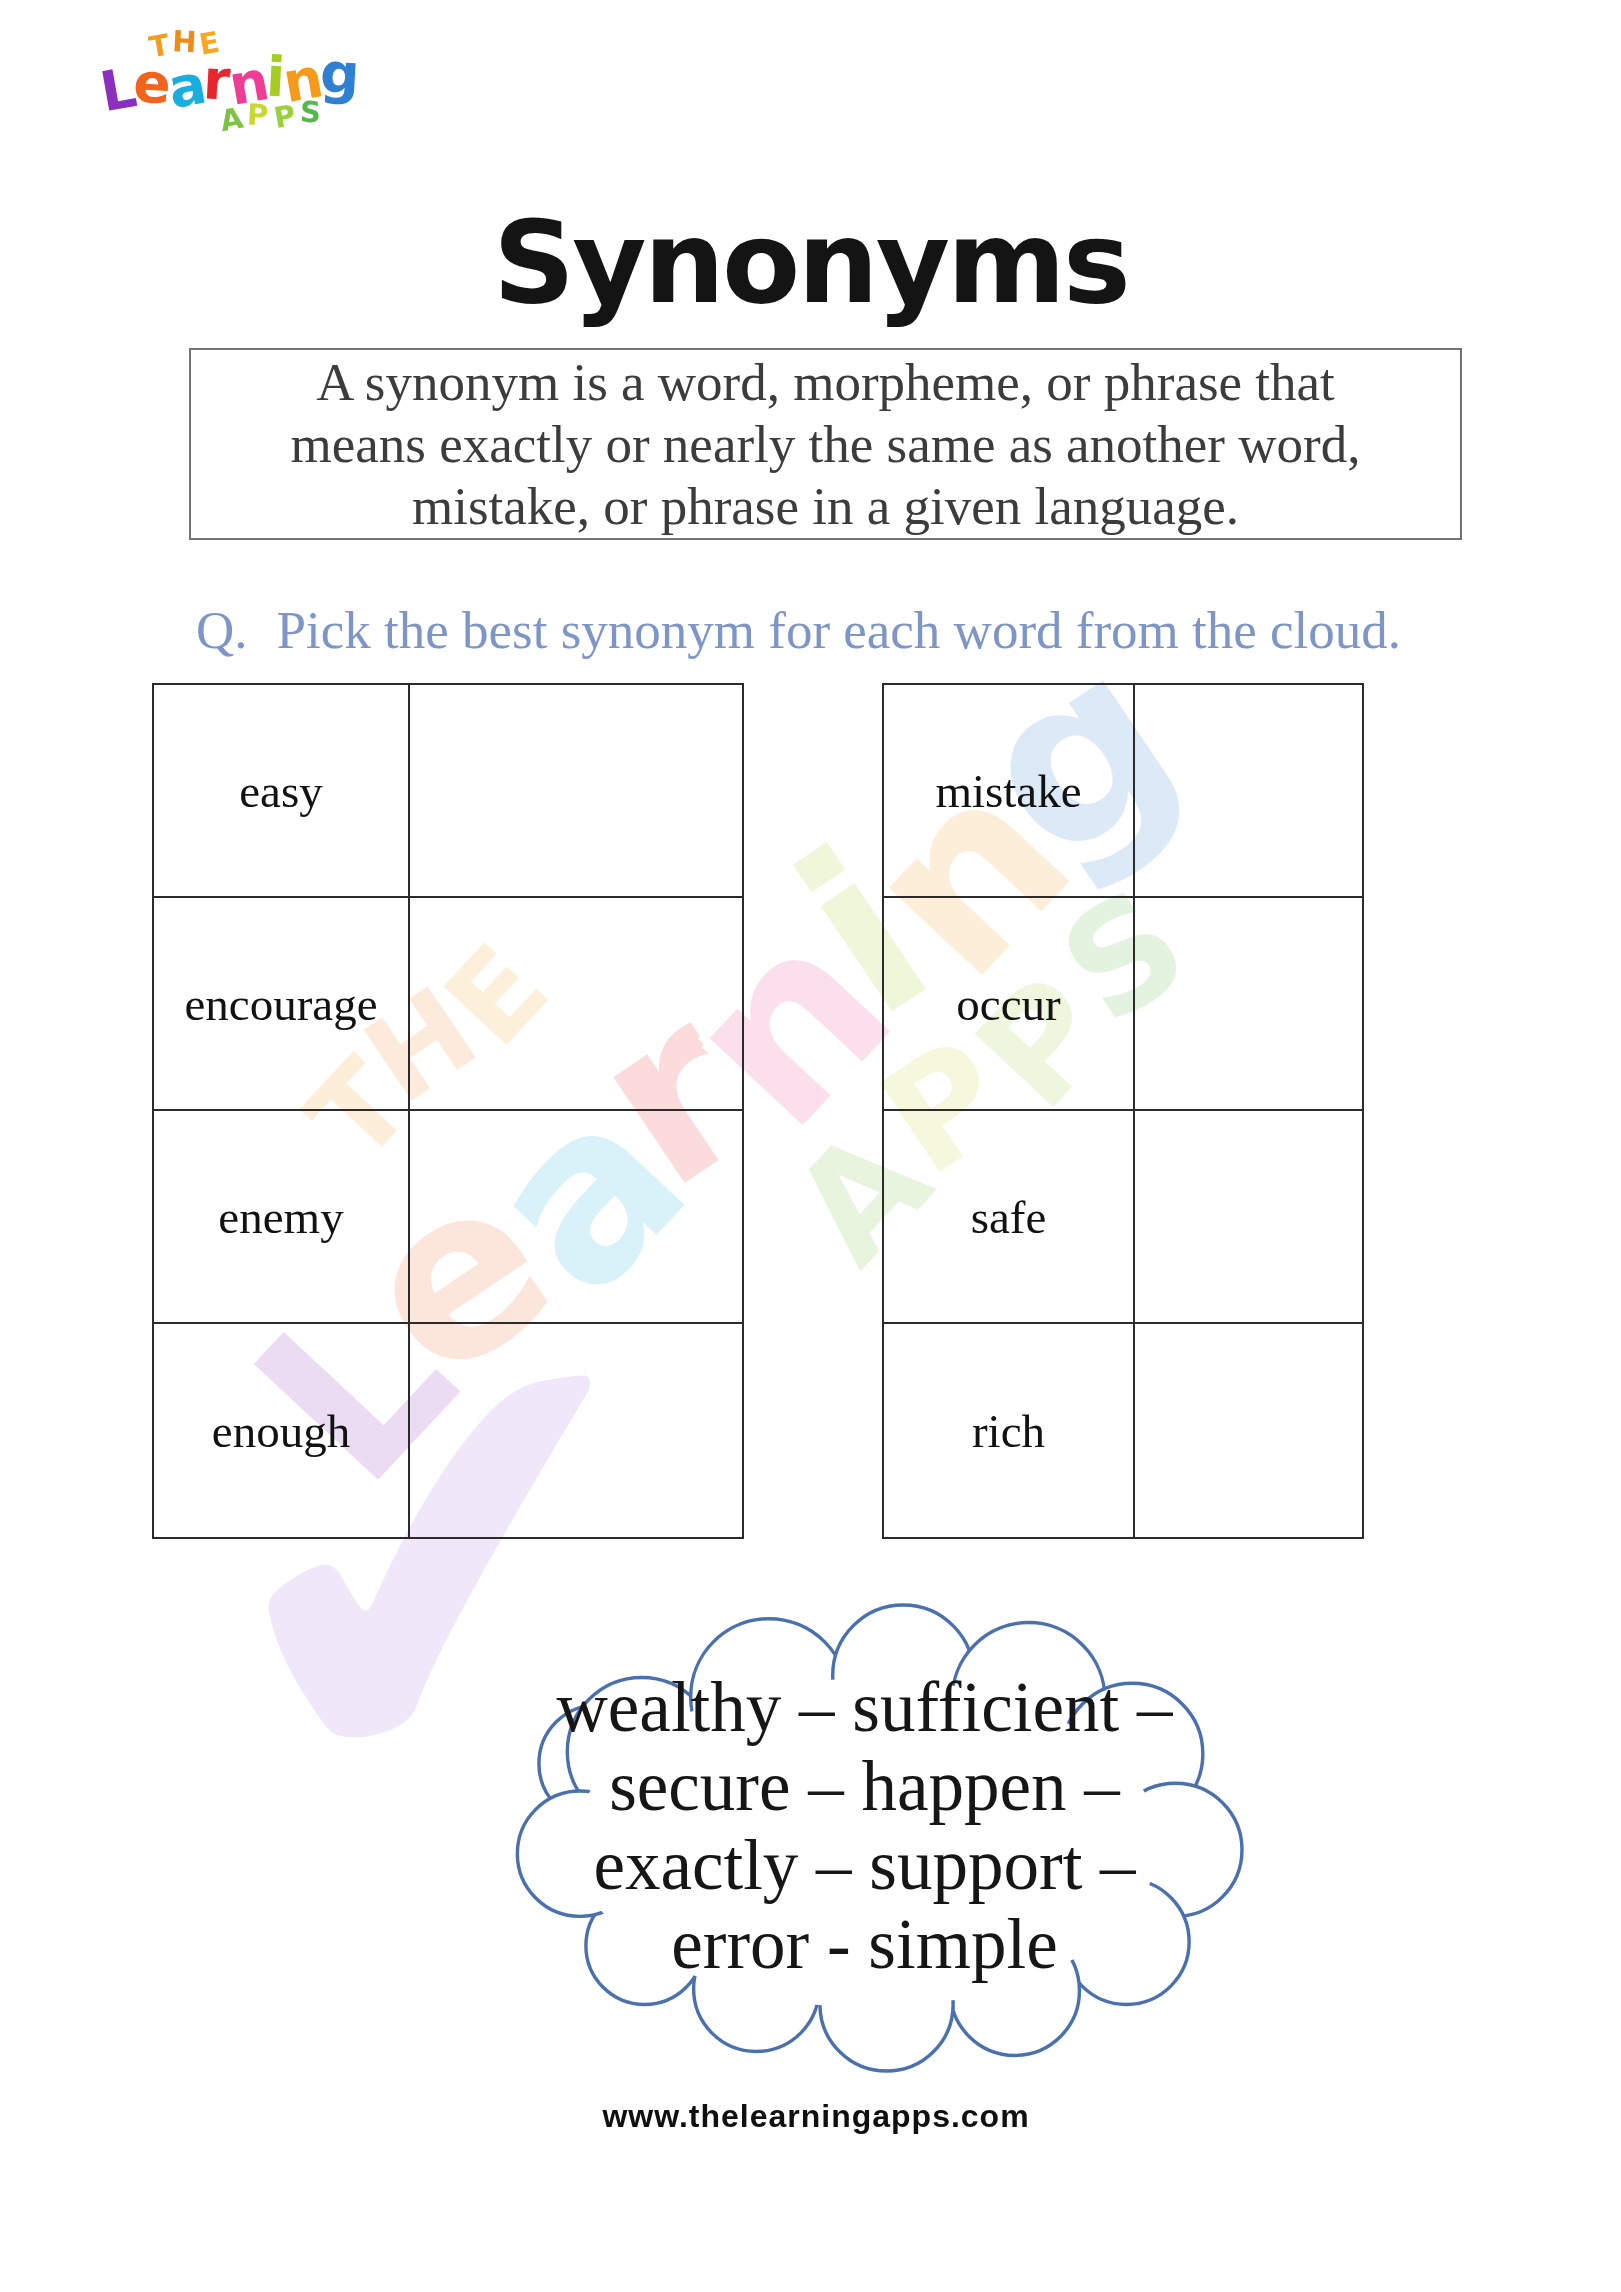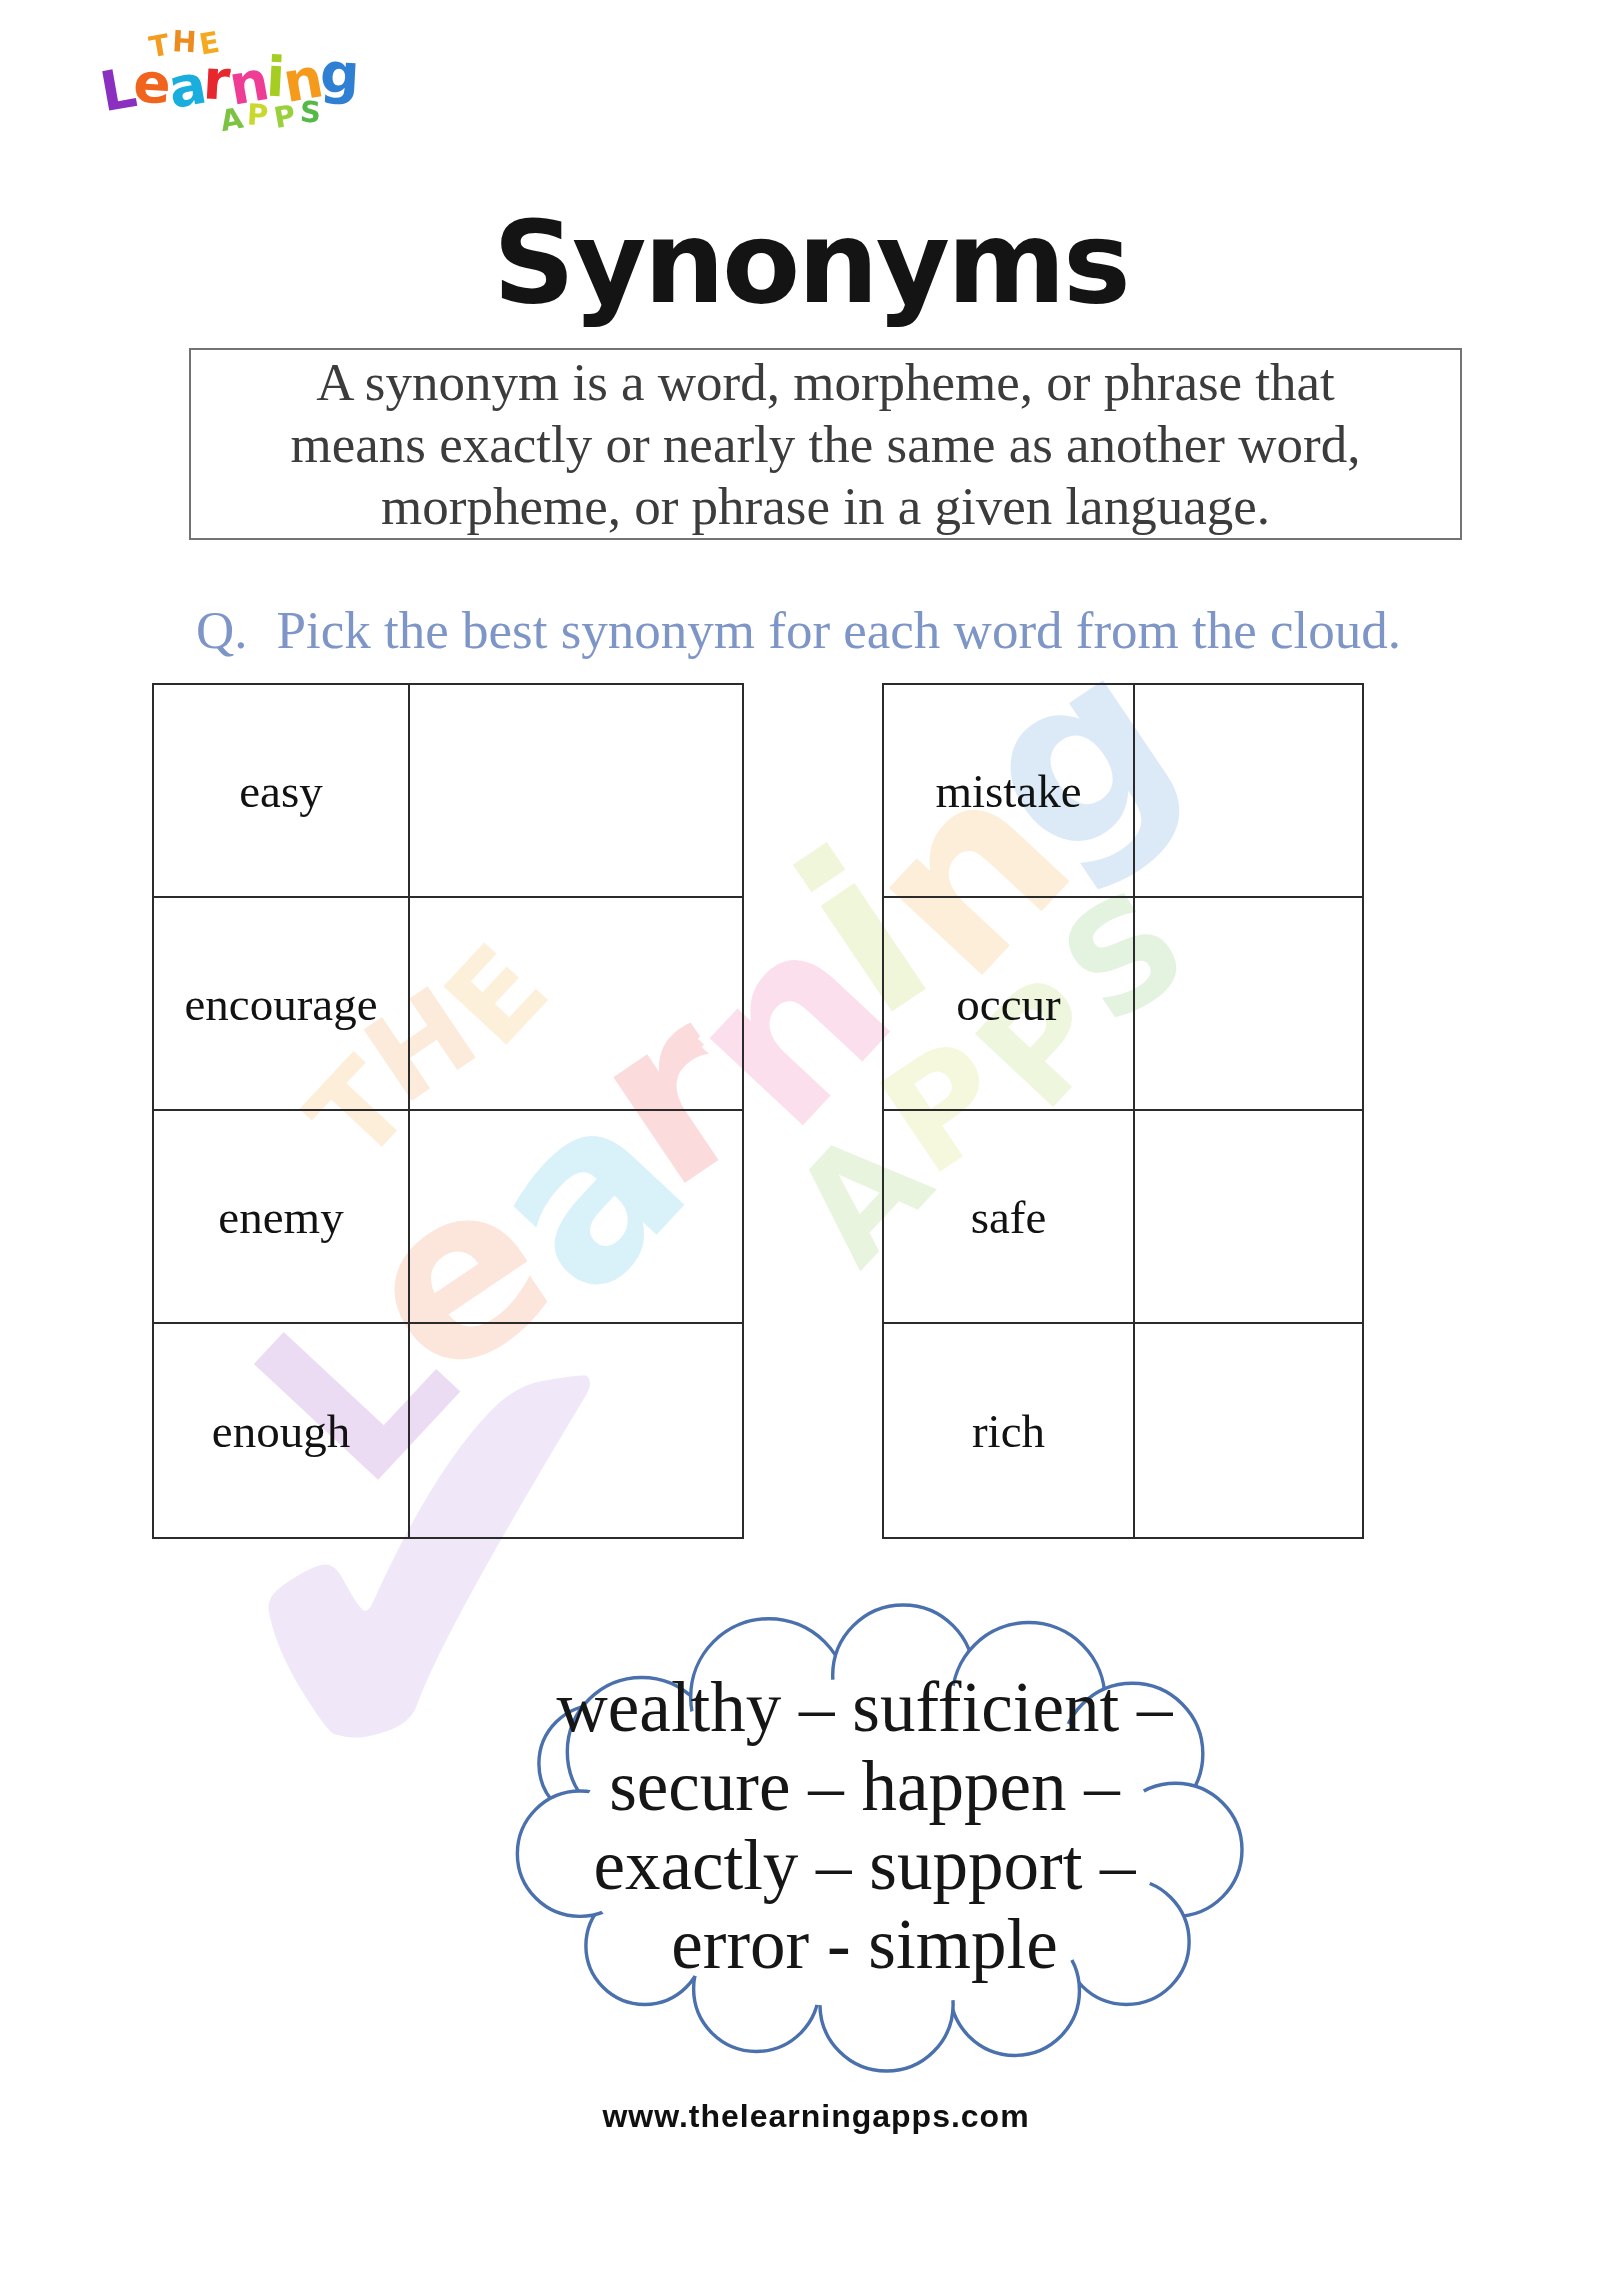--- a/index.html
+++ b/index.html
@@ -99,21 +99,21 @@
     <div class="logo-the bubble"><span style="color: rgb(244, 156, 32);">T</span><span style="color: rgb(238, 139, 30);">H</span><span style="color: rgb(246, 169, 31);">E</span></div>
     <div class="logo-learning bubble"><span style="color: rgb(138, 47, 192);">L</span><span style="color: rgb(240, 100, 30);">e</span><span style="color: rgb(25, 174, 222);">a</span><span style="color: rgb(232, 38, 45);">r</span><span style="color: rgb(239, 61, 150);">n</span><span style="color: rgb(166, 206, 34);">i</span><span style="color: rgb(245, 154, 27);">n</span><span style="color: rgb(47, 127, 210);">g</span></div>
     <div class="logo-apps bubble"><span style="color: rgb(125, 194, 66);">A</span><span style="color: rgb(200, 216, 44);">P</span><span style="color: rgb(154, 208, 59);">P</span><span style="color: rgb(85, 185, 72);">S</span></div>
   </div>
 
   <div id="title">Synonyms</div>
 
   <div id="definition-box">
     <div>A synonym is a word, morpheme, or phrase that</div>
     <div>means exactly or nearly the same as another word,</div>
-    <div>morpheme, or phrase in a given language.</div>
+    <div>mistake, or phrase in a given language.</div>
   </div>
 
   <div id="question">
     <span class="q-label">Q.</span><span>Pick the best synonym for each word from the cloud.</span>
   </div>
 
   <div id="table-left" class="word-table">
     <div class="wt-row">
       <div class="word-cell">easy</div>
       <div class="answer-cell"></div>

